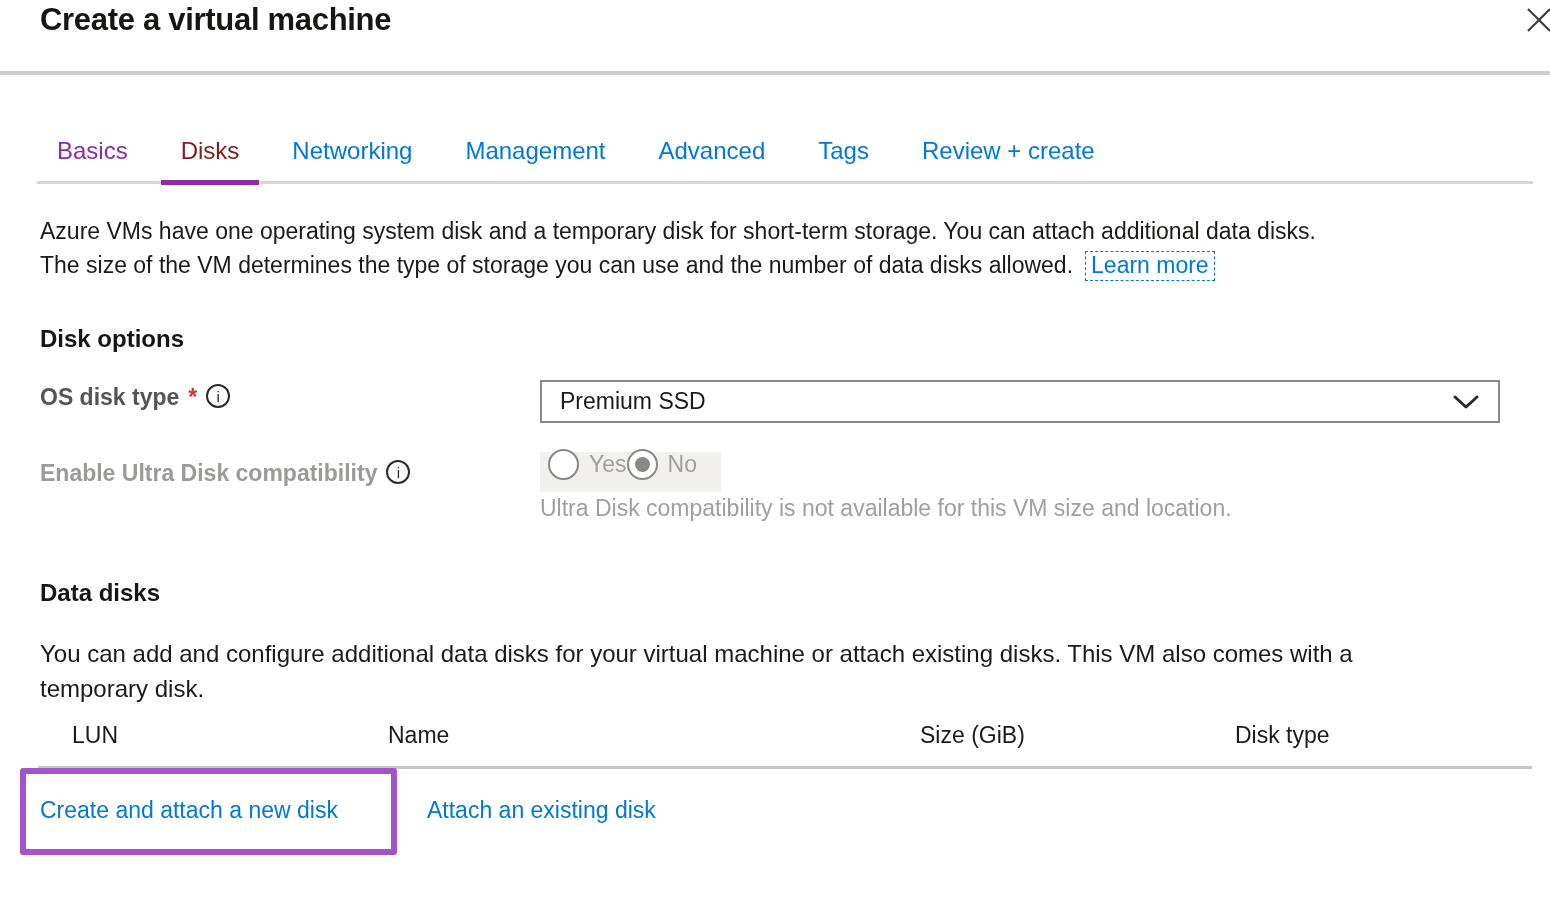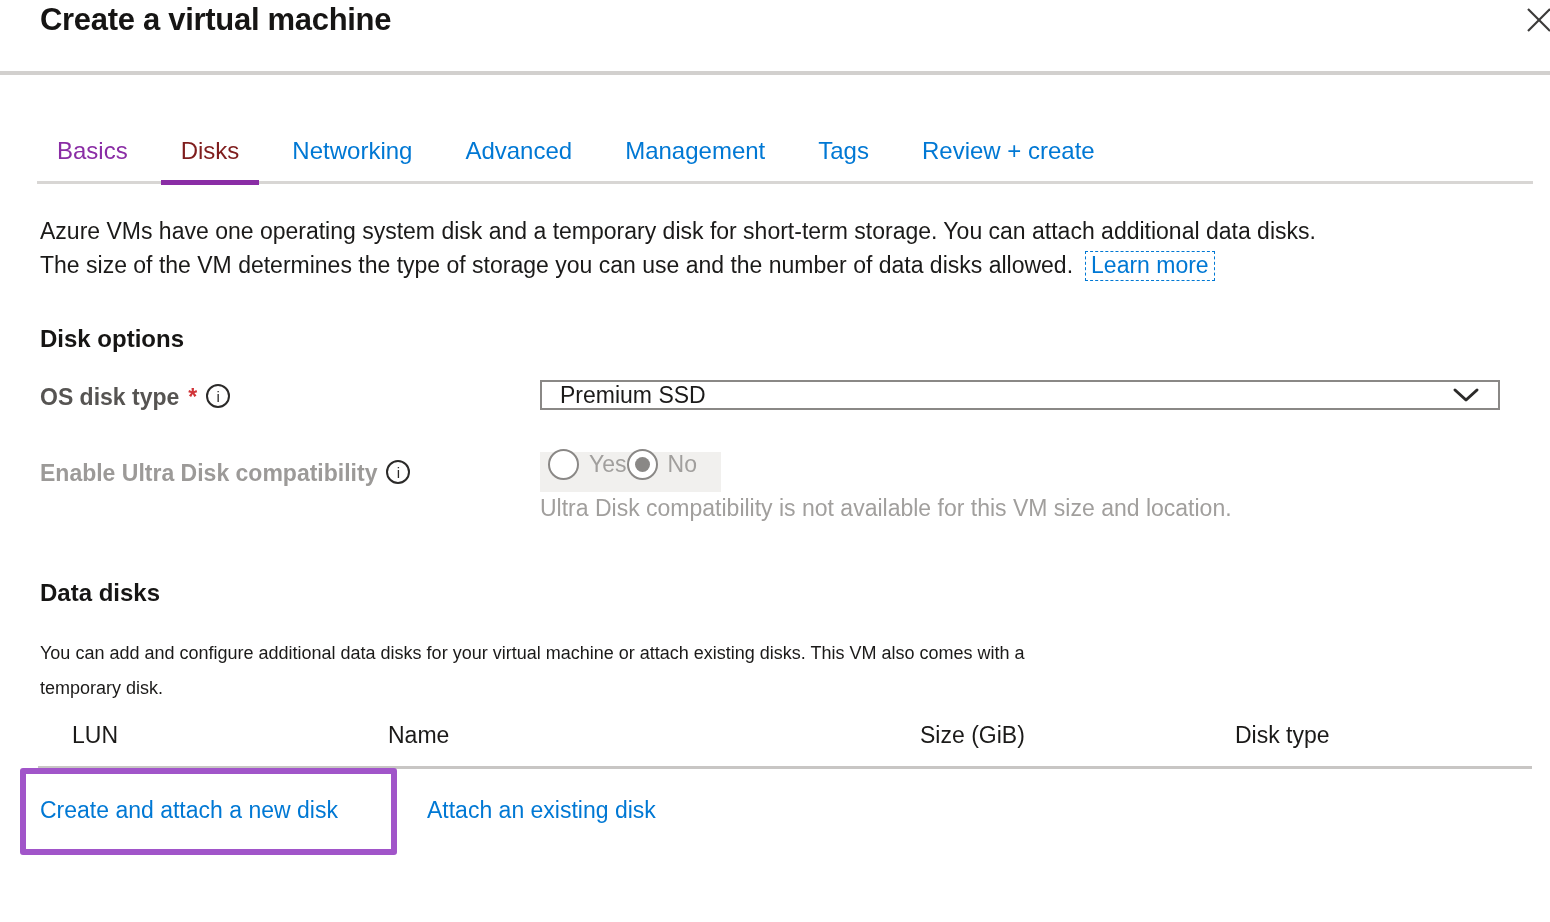--- a/index.html
+++ b/index.html
@@ -118,21 +118,21 @@
     font-size: 15px;
     font-weight: normal;
     color: #2b2a29;
     cursor: pointer;
     flex: 0 0 auto;
   }
 
   .select-box {
     position: absolute;
     left: 540px; top: 380px;
-    width: 960px; height: 30px;
+    width: 960px; height: 43px;
     border: 2px solid #8a8886;
     background: #fff;
     display: flex;
     align-items: center;
     padding: 0 18px;
     font-size: 23px;
     color: #1b1a19;
     cursor: pointer;
   }
   .select-box .chevron { margin-left: auto; display: flex; }
@@ -176,21 +176,21 @@
     left: 540px; top: 495px;
     font-size: 23px;
     color: #a19f9d;
   }
 
   
   .data-disks-desc {
     position: absolute;
     left: 40px; top: 636px;
     width: 1440px;
-    font-size: 18px;
+    font-size: 24px;
     line-height: 35px;
     color: #1b1a19;
   }
   .col-header {
     position: absolute;
     top: 722px;
     font-size: 23px;
     color: #1b1a19;
   }
   .col-lun  { left: 72px; }
@@ -238,22 +238,22 @@
       <line x1="26" y1="4" x2="4" y2="26" stroke="#3b3a39" stroke-width="2.2"></line>
     </svg>
   </button>
 
   <div class="top-divider"></div>
 
   <div class="tabs">
     <div class="tab visited">Basics</div>
     <div class="tab active">Disks</div>
     <div class="tab default">Networking</div>
+    <div class="tab default">Management</div>
     <div class="tab default">Advanced</div>
-    <div class="tab default">Management</div>
     <div class="tab default">Tags</div>
     <div class="tab default">Review + create</div>
   </div>
 
   <div class="intro">
     <span>Azure VMs have one operating system disk and a temporary disk for short-term storage. You can attach additional data disks.</span><br>
     <span>The size of the VM determines the type of storage you can use and the number of data disks allowed.</span><a class="learn-more">Learn more</a>
   </div>
 
   <div class="section-heading h-disk-options">Disk options</div>

